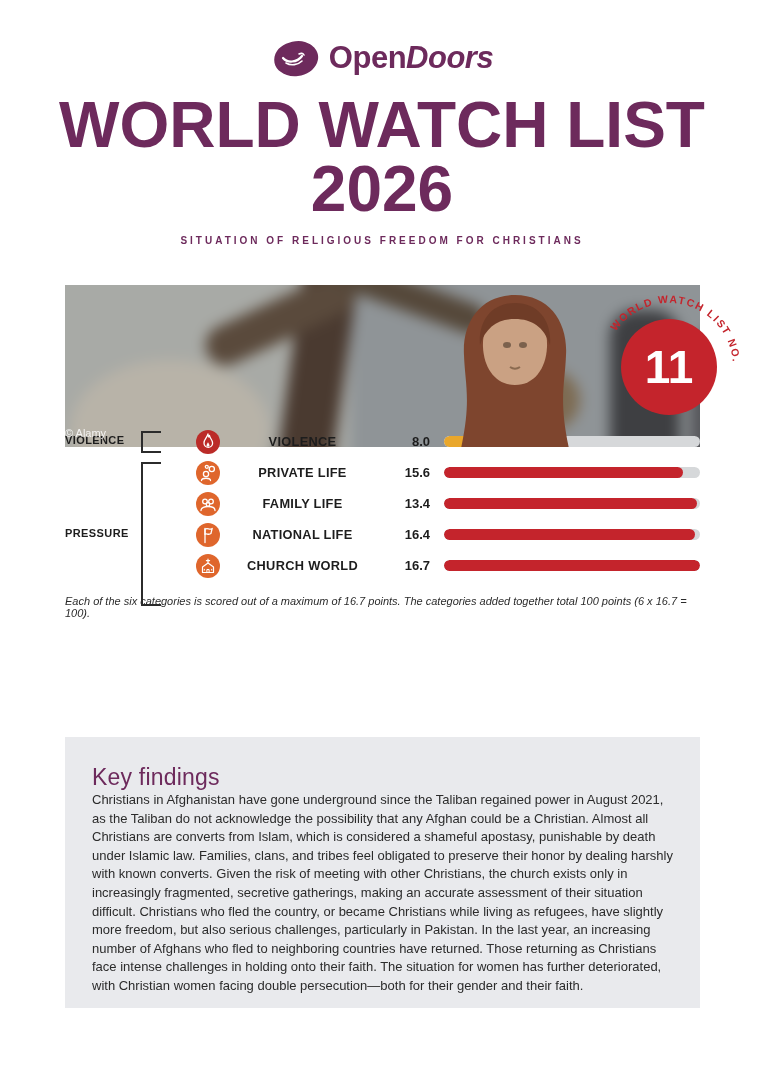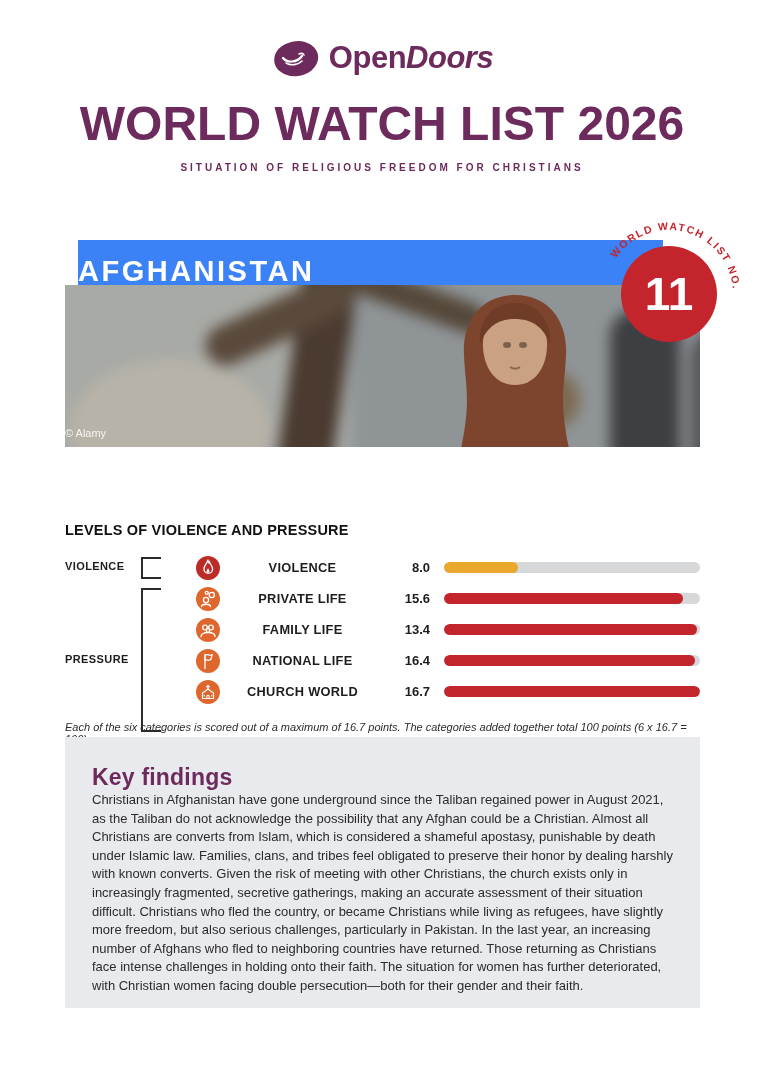--- a/index.html
+++ b/index.html
@@ -7,21 +7,21 @@
   body { font-family:"Liberation Sans", sans-serif; color:#2b2b2b; }
   .page { position:relative; width:764px; height:1080px; margin:0 auto; background:#fff; overflow:hidden; }
 
   
   .logo-row { display:flex; justify-content:center; align-items:center; gap:8px; padding-top:36px; }
   .logo-mark { width:50px; height:44px; }
   .logo-text { font-size:31px; font-weight:bold; color:#6d2a5c; letter-spacing:-0.5px; }
   .logo-text .doors { font-style:italic; }
 
   
-  .main-title { text-align:center; margin-top:20px; font-size:48px; font-weight:bold;
+  .main-title { text-align:center; margin-top:13px; font-size:64px; font-weight:bold;
                 color:#6d2a5c; letter-spacing:0px; line-height:1.0; }
   .sub-title { text-align:center; margin-top:14px; font-size:10px; font-weight:bold;
                color:#6d2a5c; letter-spacing:3px; }
 
   
   .banner-zone { position:relative; height:130px; margin-top:36px; }
   .banner-band { position:absolute; left:78px; top:31px; width:585px; height:62px;
                  background:#3b82f6; display:flex; align-items:center; }
   .country-name { color:#fff; font-size:29px; font-weight:bold; letter-spacing:2.5px; }
   .rank-badge { position:absolute; left:592px; top:0px; width:170px; height:170px; z-index:3; }
@@ -48,21 +48,21 @@
   .bracket-violence { top:5px; height:22px; }
   .bracket-pressure { top:36px; height:144px; }
   .group-label { position:absolute; left:0; width:72px; font-size:11px; font-weight:bold; color:#1d1d1d; letter-spacing:0.4px; }
   .group-violence { top:8px; }
   .group-pressure { top:101px; }
   .chart-footnote { margin:14px 0 0 65px; width:640px; font-size:11px; font-style:italic; color:#2b2b2b; }
 
   
   .findings-box { position:absolute; left:65px; top:737px; width:635px; height:271px;
                   background:#e9eaed; padding:27px 30px 0 27px; }
-  .findings-heading { color:#6d2a5c; font-size:23px; font-weight:bold; letter-spacing:0.2px; }
+  .findings-heading { color:#6d2a5c; font-size:23px; font-weight:normal; letter-spacing:0.2px; }
   .findings-body { width:585px; font-size:13px; line-height:18.6px; color:#2b2b2b; }
 </style>
 </head>
 <body>
 
 <div class="page">
 
   <div class="logo-row">
     <svg class="logo-mark" viewBox="0 0 50 44">
       <path d="M10 36 C3 32 1 22 6 15 C11 8 24 3 34 6 C44 9 50 18 46 27 C43 34 36 39 27 40 C20 41 14 39 10 36 Z" fill="#6d2a5c"></path>
@@ -108,21 +108,20 @@
         <path d="M95 2 C60 2 42 30 44 62 C45 92 52 108 40 160 L150 160 C138 108 145 92 146 62 C148 30 130 2 95 2 Z" fill="#7e452e"></path>
         <path d="M95 14 C74 14 62 32 63 54 C64 76 76 92 95 92 C114 92 126 76 127 54 C128 32 116 14 95 14 Z" fill="#caa183"></path>
         <path d="M95 10 C70 10 58 30 60 52 C66 34 78 26 95 26 C112 26 124 34 130 52 C132 30 120 10 95 10 Z" fill="#6f3c27"></path>
         <path d="M83 52 a4 3 0 1 0 8 0 a4 3 0 1 0 -8 0 M99 52 a4 3 0 1 0 8 0 a4 3 0 1 0 -8 0" fill="#5a4636" opacity="0.7"></path>
         <path d="M90 74 c3 2 7 2 10 0" stroke="#8a6a50" stroke-width="2" fill="none"></path>
       </svg>
     </div>
     <span class="credit">© Alamy</span>
   </div>
 
-  <div class="chart-heading">LEVELS OF VIOLENCE AND PRESSURE</div>
 
   <div class="chart-wrap">
     <div class="group-label group-violence">VIOLENCE</div>
     <div class="group-label group-pressure">PRESSURE</div>
     <div class="bracket bracket-violence"></div>
     <div class="bracket bracket-pressure"></div>
 
     <div class="chart-row">
       <div class="icon-cell" style="background: rgb(187, 43, 40);">
         <svg width="24" height="24" viewBox="0 0 24 24">

